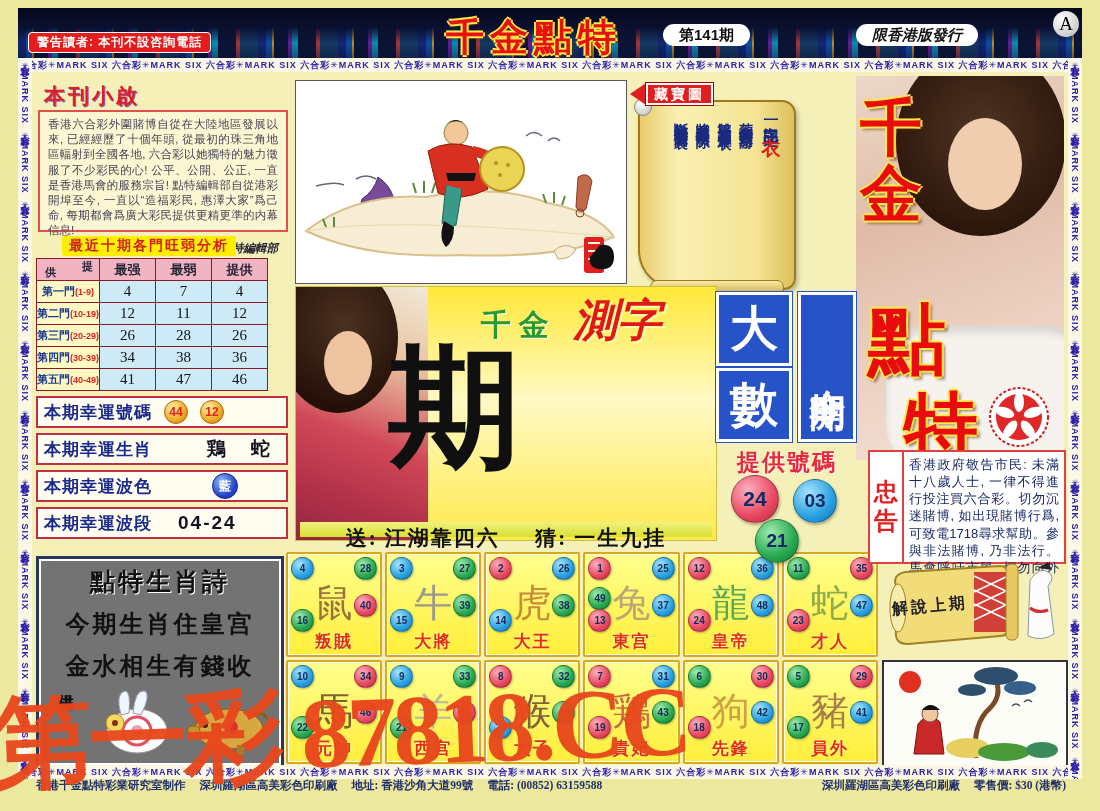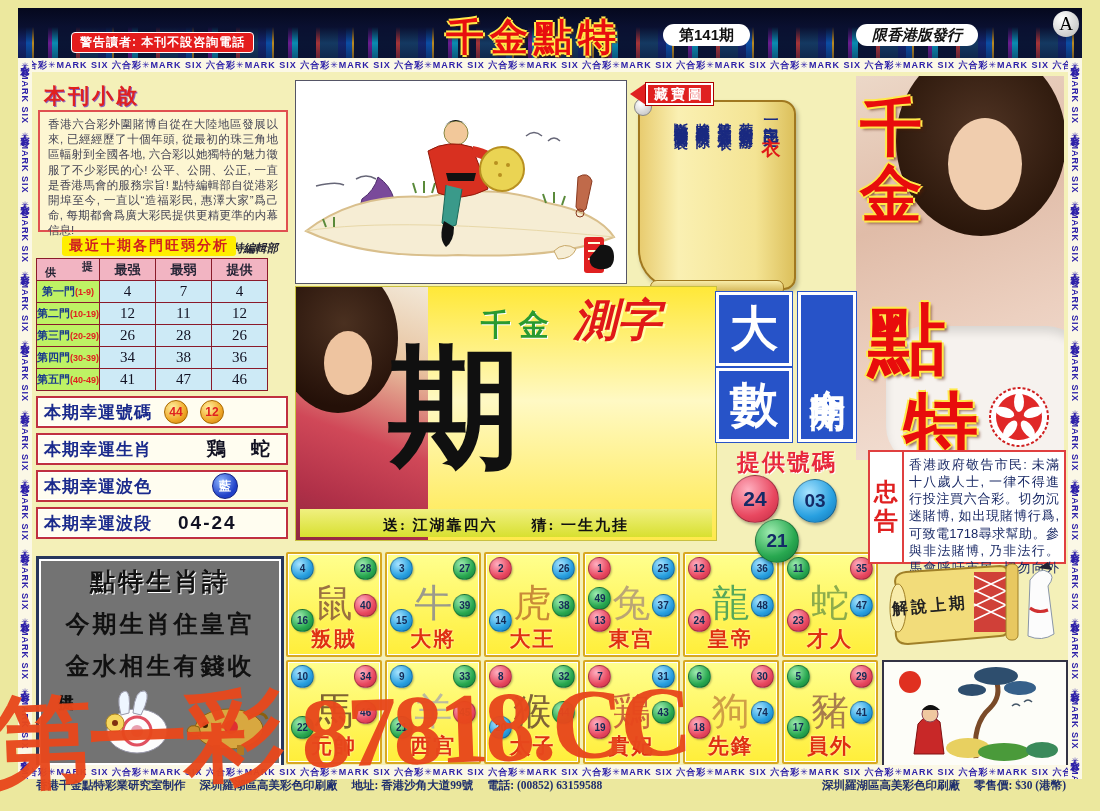--- a/index.html
+++ b/index.html
@@ -8,21 +8,21 @@
   .serif{font-family:"Liberation Serif","DejaVu Serif",serif;}
   .abs{position:absolute;}
 
   
   .content-bg{left:32px;top:72px;width:1036px;height:693px;background:#f4f0b8;}
   .banner{left:18px;top:8px;width:1064px;height:50px;z-index:4;
     background:
       linear-gradient(180deg,#05081d 0%,#0a1030 38%,rgba(10,16,48,.15) 70%,rgba(10,16,48,.5) 100%),
       repeating-linear-gradient(90deg,#142a7a 0 8px,#0c57b8 8px 14px,#d8a020 14px 16px,#0a1535 16px 30px,#7a1fa0 30px 34px,#0aa0c8 34px 40px,#0a1535 40px 58px,#c03a3a 58px 62px,#16406a 62px 80px);}
   .banner-warning{left:10px;bottom:5px;background:#e41c1c;border:1px solid #fff;border-radius:4px;
-    color:#fff;font-size:12px;font-weight:bold;padding:1px 8px;letter-spacing:1px;margin-left:43px;}
+    color:#fff;font-size:12px;font-weight:bold;padding:1px 8px;letter-spacing:1px;}
   .masthead{left:428px;top:4px;font-size:38px;font-weight:bold;color:#e80f0f;letter-spacing:6px;
     text-shadow:-2px 0 #ffe94a,2px 0 #ffe94a,0 -2px #ffe94a,0 2px #ffe94a,2px 2px 2px #803000;}
   .pill{background:#fff;border-radius:12px;color:#111;font-size:15px;padding:0 16px;line-height:22px;font-weight:bold;}
   .pill-issue{left:645px;top:16px;}
   .pill-edition{left:838px;top:16px;font-style:italic;}
   .corner-a{right:3px;top:3px;width:26px;height:26px;border-radius:50%;background:radial-gradient(circle at 35% 30%,#fff,#b8b8b8);
     color:#000;font-size:19px;text-align:center;line-height:26px;}
 
   
   .pat{overflow:hidden;color:#2d20a8;font-size:9px;font-weight:bold;background:#fbf8e6;line-height:14px;
@@ -43,21 +43,21 @@
   
   .analysis-title{left:62px;top:236px;background:#ffee00;color:#d02020;font-size:14px;font-weight:bold;
     padding:1px 7px;border-radius:3px;letter-spacing:2px;}
   table.analysis{position:absolute;left:36px;top:258px;border-collapse:collapse;background:#cdeaf6;}
   table.analysis th,table.analysis td{border:1px solid #8a1a2a;text-align:center;height:21px;padding:0;}
   table.analysis th{background:#f2b4c2;color:#223;font-size:13px;width:55px;font-weight:bold;}
   th.corner{width:84px;position:relative;
     background:linear-gradient(to bottom right,#f2b4c2 49.4%,#8a1a2a 49.4% 50.6%,#f2b4c2 50.6%);}
   th.corner .c-a{position:absolute;right:6px;top:0;font-size:11px;}
   th.corner .c-b{position:absolute;left:8px;bottom:0;font-size:11px;}
-  td.door{background:#bef264;color:#1a3a8c;font-size:11px;font-weight:bold;white-space:nowrap;}
+  td.door{background:#fef9c3;color:#1a3a8c;font-size:11px;font-weight:bold;white-space:nowrap;}
   td.door .range{color:#e02020;font-size:9px;}
   td.val{background:#cdeaf6;color:#112;font-size:15px;font-family:"Liberation Serif",serif;width:55px;}
 
   
   .lucky-row{left:36px;width:236px;height:28px;background:#fffdf0;border:2px solid #c03040;
     display:flex;align-items:center;padding:0 6px;box-shadow:inset 0 0 0 1px #fff;}
   .lucky-label{font-size:17px;font-weight:bold;color:#1a2a8c;letter-spacing:1px;font-family:"Liberation Serif",serif;}
   .ball{border-radius:50%;display:inline-flex;align-items:center;justify-content:center;font-weight:bold;}
   .ball-orange{width:22px;height:22px;background:radial-gradient(circle at 35% 30%,#fff0a0,#f0a828 60%,#c87808);
     color:#e02020;font-size:12px;border:1px solid #a86800;margin-left:12px;}
@@ -109,22 +109,22 @@
     background:radial-gradient(circle at 55% 40%,#4a3020,#241008 75%);}
   .wt-face{position:absolute;left:28px;top:44px;width:48px;height:64px;border-radius:50%;background:#eec4a0;}
   .wt-header{position:absolute;left:140px;top:4px;width:270px;text-align:center;white-space:nowrap;}
   .wt-brand{color:#2a9a30;font-size:30px;font-weight:bold;letter-spacing:8px;text-shadow:1px 1px 0 #fff;}
   .wt-title{color:#e01818;font-size:44px;font-weight:bold;font-style:italic;margin-left:12px;
     font-family:"Liberation Serif",serif;text-shadow:2px 2px 0 #ffa;}
   .wt-big{position:absolute;left:92px;top:30px;font-size:132px;font-weight:bold;color:#101010;
     font-family:"Liberation Serif",serif;line-height:1.4;}
   .wt-poem{position:absolute;left:222px;top:56px;color:#e0252a;font-size:25px;font-weight:bold;
     font-family:"Liberation Serif",serif;line-height:1.74;white-space:nowrap;}
-  .wt-foot{position:absolute;left:4px;right:4px;bottom:3px;height:28px;line-height:32px;text-align:center;
-    background:linear-gradient(180deg,#f0f080,#d8e030);color:#111;font-size:15px;font-weight:bold;
+  .wt-foot{position:absolute;left:4px;right:4px;bottom:3px;height:15px;line-height:32px;text-align:center;
+    background:linear-gradient(180deg,#f0f080,#d8e030);color:#111;font-size:21px;font-weight:bold;
     font-family:"Liberation Serif",serif;letter-spacing:2px;}
   .wt-foot span{margin:0 14px;}
 
   
   .bignum{left:716px;top:292px;width:142px;height:148px;z-index:2;}
   .bn-sq{position:absolute;left:0;width:70px;height:68px;background:#2753c8;border:3px solid #fff;
     box-shadow:0 0 0 1px #2753c8;color:#fff;font-size:48px;font-weight:bold;display:flex;
     align-items:center;justify-content:center;}
   .bn-sq.two{top:76px;}
   .bn-side{position:absolute;left:82px;top:0;width:52px;height:144px;background:#2753c8;border:3px solid #fff;
@@ -165,21 +165,21 @@
   .advice-text{flex:1;padding:4px 5px;font-size:13px;color:#1a2a66;line-height:1.32;text-align:justify;}
 
   
   .zgrid{left:286px;top:552px;width:592px;height:212px;display:grid;z-index:1;
     grid-template-columns:repeat(6,1fr);grid-template-rows:repeat(2,1fr);gap:3px;}
   .zcell{position:relative;background:linear-gradient(180deg,#ffff8e,#ffee3a);border:2px solid #d8a820;
     box-shadow:inset 0 0 0 1px #fff;border-radius:2px;}
   .zanimal{position:absolute;left:0;right:0;top:24px;text-align:center;font-size:38px;opacity:.85;
     font-family:"Liberation Serif",serif;}
   .zrole{position:absolute;left:0;right:0;bottom:2px;text-align:center;color:#e03010;font-weight:bold;
-    font-size:21px;letter-spacing:2px;text-shadow:0 0 2px #fff;font-family:"Liberation Serif",serif;}
+    font-size:17px;letter-spacing:2px;text-shadow:0 0 2px #fff;font-family:"Liberation Serif",serif;}
   .zball{position:absolute;width:21px;height:21px;border-radius:50%;display:flex;align-items:center;
     justify-content:center;font-size:10px;font-weight:bold;color:#142a56;border:1px solid rgba(0,0,0,.25);
     box-shadow:1px 1px 2px rgba(0,0,0,.25);}
   .zball.red{background:radial-gradient(circle at 35% 30%,#ffb0c0,#e84860 60%,#c02840);}
   .zball.blue{background:radial-gradient(circle at 35% 30%,#a8e4ff,#28a0e0 60%,#1070b0);}
   .zball.green{background:radial-gradient(circle at 35% 30%,#a0ecb0,#28a850 60%,#107838);}
   .ptl{top:3px;left:3px;} .ptr{top:3px;right:3px;} .pbl{bottom:23px;left:3px;} .pbr{bottom:38px;right:3px;}
   .pml{top:33px;left:3px;}
 
   
@@ -493,21 +493,21 @@
       <span class="zball blue ptr">31</span>
       <span class="zball red pbl">19</span>
       <span class="zball green pbr">43</span>
       <div class="zrole">貴妃</div>
     </div>
     <div class="zcell">
       <div class="zanimal" style="color: rgb(200, 144, 64);">狗</div>
       <span class="zball green ptl">6</span>
       <span class="zball red ptr">30</span>
       <span class="zball red pbl">18</span>
-      <span class="zball blue pbr">74</span>
+      <span class="zball blue pbr">42</span>
       <div class="zrole">先鋒</div>
     </div>
     <div class="zcell">
       <div class="zanimal" style="color: rgb(154, 104, 72);">豬</div>
       <span class="zball green ptl">5</span>
       <span class="zball red ptr">29</span>
       <span class="zball green pbl">17</span>
       <span class="zball blue pbr">41</span>
       <div class="zrole">員外</div>
     </div>

